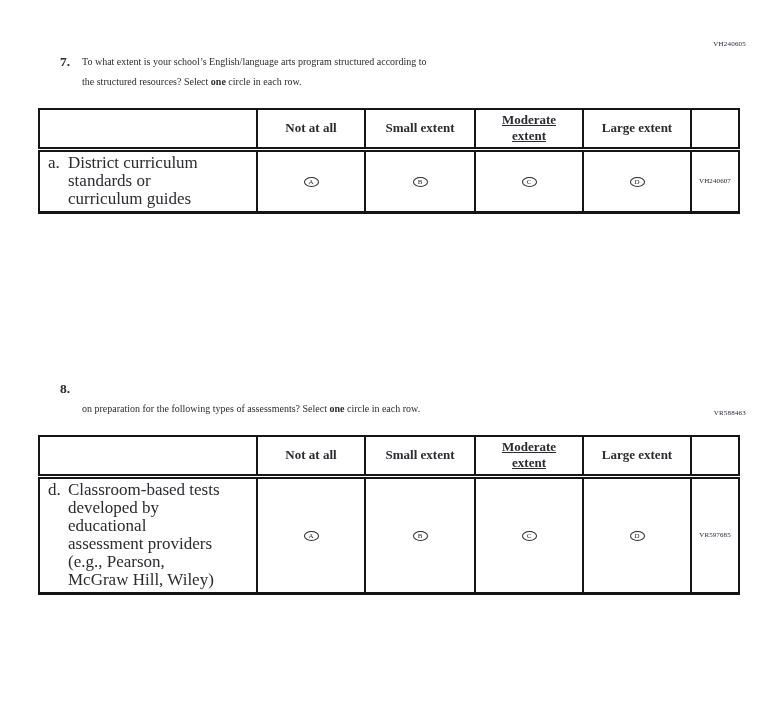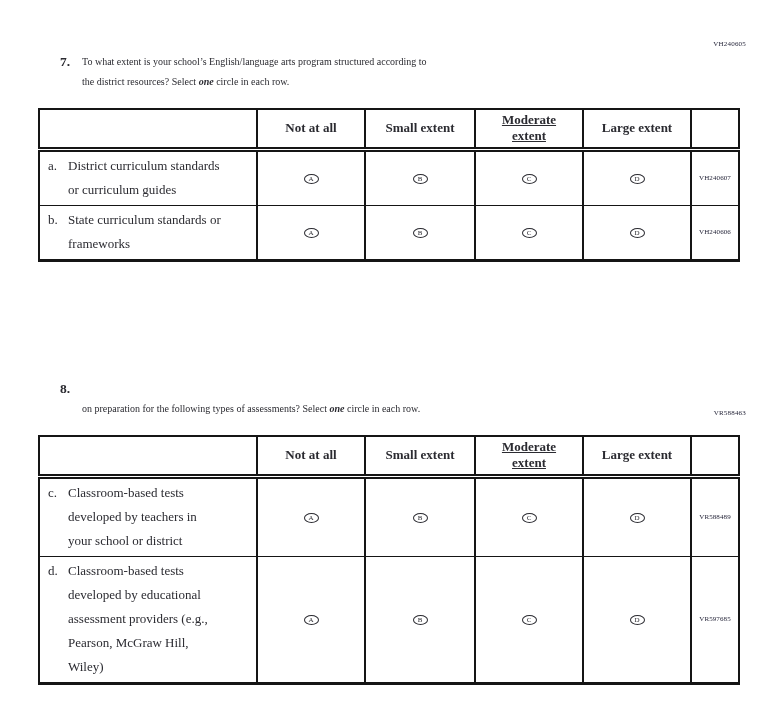--- a/index.html
+++ b/index.html
@@ -15,21 +15,21 @@
     right:18px; text-align:right;
   }
   #q7-code { top:40px; }
   #q8-code { top:368px;margin-top:41px; }
 
   .question { position:absolute; left:60px; display:flex; }
   #q7-question { top:52px; }
   #q8-question { top:379px; }
   .q-num { font-weight:bold; width:22px; flex:none; font-size:13.5px; line-height:19.5px; }
   .q-text { font-size:10px; line-height:19.5px; }
-  .bold { font-weight:bold;font-style:italic; }
+  .bold { font-weight:bold; }
 
   
   table.grid {
     position:absolute; left:38px; width:700px;
     border-collapse:collapse; table-layout:fixed;
     border:2px solid #151515; border-bottom:3px solid #151515;
   }
   #q7-table { top:108px; }
   #q8-table { top:435px; }
 
@@ -39,21 +39,21 @@
   }
   table.grid th {
     border-bottom:5px double #151515;
     font-size:13px; font-weight:bold; text-align:center;
     height:40px; vertical-align:middle; line-height:16px;
   }
   th .narrow { display:inline-block; width:72px;text-decoration:underline; }
 
   td.stub-cell { vertical-align:top; padding:2px 4px 3px 8px; }
   .stub-text {
-    font-size:13px; line-height:24px;
+    font-size:17px; line-height:18px;
     padding-left:20px; text-indent:-20px; width:174px;
   }
   .row-letter { display:inline-block; width:20px; text-indent:0; }
 
   td.opt-cell { text-align:center; vertical-align:middle; height:22px; }
   .bubble {
     display:inline-flex; align-items:center; justify-content:center;
     width:15px; height:10px; border:1px solid #2b2b31; border-radius:50%;
     font-size:7px; line-height:8px; color:#2b2b31; cursor:pointer;
     vertical-align:middle;
@@ -69,21 +69,21 @@
 <body>
 
 <div id="canvas">
 
   <div class="corner-code" id="q7-code">VH240605</div>
 
   <div class="question" id="q7-question">
     <span class="q-num">7.</span>
     <span class="q-text">
       <span>To what extent is your school’s English/language arts program structured according to</span><br>
-      <span>the district resources? Select</span>
+      <span>the structured resources? Select</span>
       <span class="bold">one</span>
       <span>circle in each row.</span>
     </span>
   </div>
 
   <table class="grid" id="q7-table">
     <colgroup>
       <col style="width:218px">
         <col style="width:108px">
         <col style="width:110px">
@@ -102,30 +102,20 @@
     </tr>
     <tr>
       <td class="stub-cell">
         <div class="stub-text"><span class="row-letter">a.</span><span>District curriculum standards or curriculum guides</span></div>
       </td>
       <td class="opt-cell"><span class="bubble">A</span></td>
       <td class="opt-cell"><span class="bubble">B</span></td>
       <td class="opt-cell"><span class="bubble">C</span></td>
       <td class="opt-cell"><span class="bubble">D</span></td>
       <td class="code-cell">VH240607</td>
-    </tr>
-    <tr>
-      <td class="stub-cell">
-        <div class="stub-text"><span class="row-letter">b.</span><span>State curriculum standards or frameworks</span></div>
-      </td>
-      <td class="opt-cell"><span class="bubble">A</span></td>
-      <td class="opt-cell"><span class="bubble">B</span></td>
-      <td class="opt-cell"><span class="bubble">C</span></td>
-      <td class="opt-cell"><span class="bubble">D</span></td>
-      <td class="code-cell">VH240606</td>
     </tr>
   </tbody>
     </table>
 
   <div class="corner-code" id="q8-code">VR588463</div>
 
   <div class="question" id="q8-question">
     <span class="q-num">8.</span>
     <span class="q-text">
       <br>
@@ -148,30 +138,20 @@
         <tr>
       <th></th>
       <th>Not at all</th>
       <th>Small extent</th>
       <th><span class="narrow">Moderate extent</span></th>
       <th>Large extent</th>
       <th></th>
     </tr>
     <tr>
       <td class="stub-cell">
-        <div class="stub-text"><span class="row-letter">c.</span><span>Classroom-based tests developed by teachers in your school or district</span></div>
-      </td>
-      <td class="opt-cell"><span class="bubble">A</span></td>
-      <td class="opt-cell"><span class="bubble">B</span></td>
-      <td class="opt-cell"><span class="bubble">C</span></td>
-      <td class="opt-cell"><span class="bubble">D</span></td>
-      <td class="code-cell">VR588489</td>
-    </tr>
-    <tr>
-      <td class="stub-cell">
         <div class="stub-text"><span class="row-letter">d.</span><span>Classroom-based tests developed by educational assessment providers (e.g., Pearson, McGraw Hill, Wiley)</span></div>
       </td>
       <td class="opt-cell"><span class="bubble">A</span></td>
       <td class="opt-cell"><span class="bubble">B</span></td>
       <td class="opt-cell"><span class="bubble">C</span></td>
       <td class="opt-cell"><span class="bubble">D</span></td>
       <td class="code-cell">VR597685</td>
     </tr>
   </tbody>
     </table>

